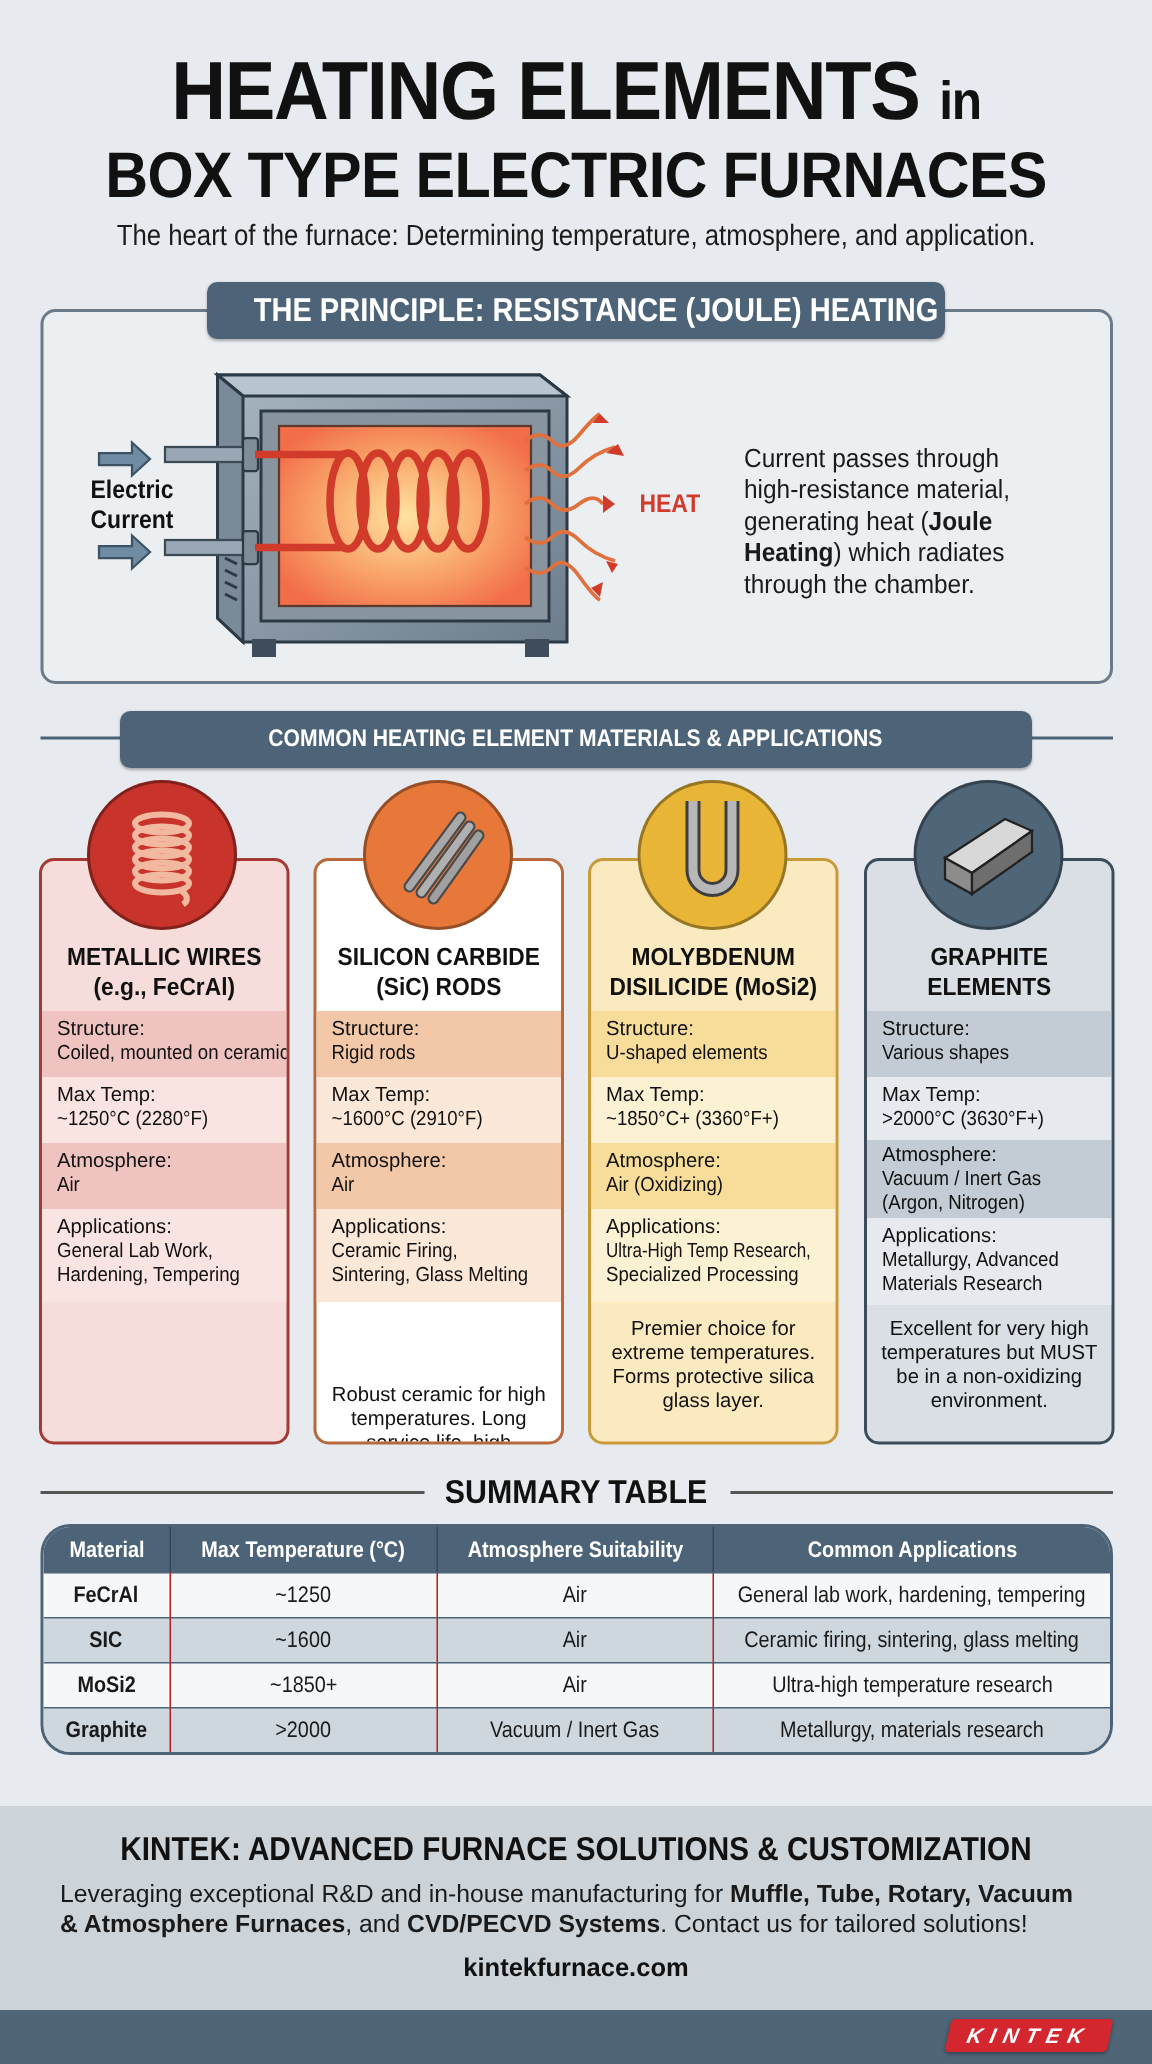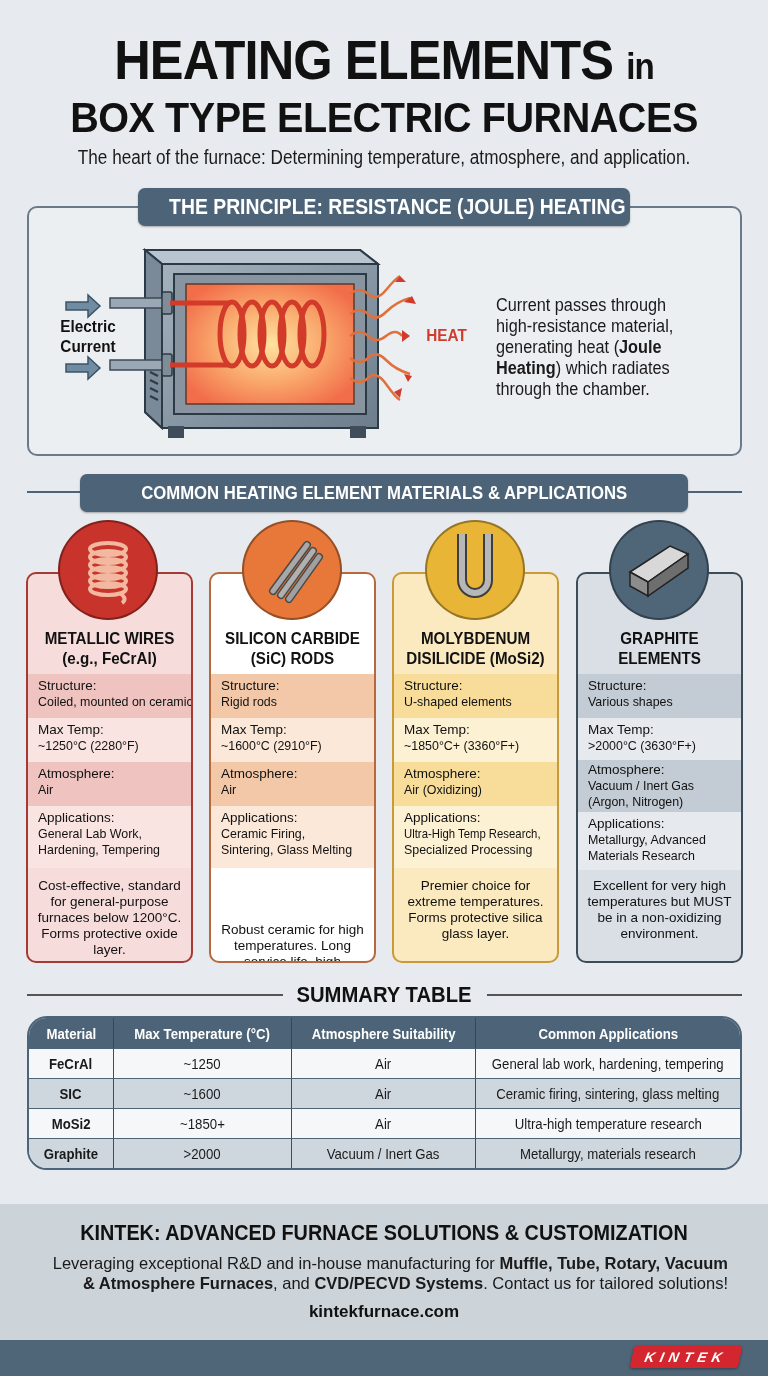--- a/index.html
+++ b/index.html
@@ -48,21 +48,21 @@
       position: absolute; left: 424px; top: 326px; font-size: 17px; font-weight: 700;
       color: #d13b2c; transform: scaleX(0.9);
     }
     .principle-text {
       position: absolute; left: 496px; top: 295px; width: 210px;
       font-size: 17.5px; line-height: 21px; color: #1a1a1a;
       transform: scaleX(0.93); transform-origin: left;
     }
     
     .rule { position: absolute; height: 2px; background: #4d6478; }
-    .materials-pill { left: 80px; top: 474px; width: 608px; height: 38px; line-height: 38px; font-size: 19px; }
+    .materials-pill { left: 80px; top: 474px; width: 608px; height: 38px; line-height: 38px; font-size: 16px; }
     
     .card {
       position: absolute; top: 572px; width: 167px; height: 391px;
       border: 2.5px solid; border-radius: 10px; overflow: hidden;
     }
     .card-head {
       position: absolute; left: 0; top: 54px; width: 100%; text-align: center;
       font-size: 16.5px; font-weight: 700; line-height: 20px;
       transform: scaleX(0.92);
     }
@@ -107,21 +107,21 @@
     table.summary td:last-child, table.summary th:last-child { border-right: none; }
     
     .footer-band {
       position: absolute; left: 0; top: 1204px; width: 768px; height: 136px; background: #ccd3d9;
     }
     .footer-title {
       position: absolute; left: 0; top: 1220px; width: 768px; text-align: center;
       font-size: 22px; font-weight: 800; transform: scaleX(0.9);
     }
     .footer-text {
-      position: absolute; left: 40px; top: 1253px; width: 688px; text-align: right;
+      position: absolute; left: 40px; top: 1253px; width: 688px; text-align: left;
       font-size: 16.5px; line-height: 20px; color: #1a1a1a;
     }
     .footer-text b { font-weight: 700; }
     .footer-url {
       position: absolute; left: 0; top: 1302px; width: 768px; text-align: center;
       font-size: 17px; font-weight: 700;
     }
     .bottom-bar {
       position: absolute; left: 0; top: 1340px; width: 768px; height: 36px; background: #4f6679;
     }
@@ -232,21 +232,20 @@
     </div>
   <div class="row" style="top:188px;height:44px;background:#eec3c0;">
       <span class="lbl">Atmosphere:</span>
       <span class="val">Air</span>
     </div>
   <div class="row" style="top:232px;height:62px;background:#f9e4e2;">
       <span class="lbl">Applications:</span>
       <span class="val">General Lab Work,</span>
       <span class="val">Hardening, Tempering</span>
     </div>
-  <div class="note" style="top:304px;">Cost-effective, standard for general-purpose furnaces below 1200°C. Forms protective oxide layer.</div>
 </div>
 <div class="icon-circle" style="left:58px; background:#c8342c;">
   <svg width="60" height="70" viewBox="0 0 60 70">
     <g fill="none" stroke="#f2b9a0" stroke-width="4">
       <ellipse cx="30" cy="14" rx="18" ry="6"></ellipse>
         <ellipse cx="30" cy="22" rx="18" ry="6"></ellipse>
         <ellipse cx="30" cy="30" rx="18" ry="6"></ellipse>
       <ellipse cx="30" cy="38" rx="18" ry="6"></ellipse>
         <ellipse cx="30" cy="46" rx="18" ry="6"></ellipse>
         <ellipse cx="30" cy="54" rx="18" ry="6"></ellipse>

